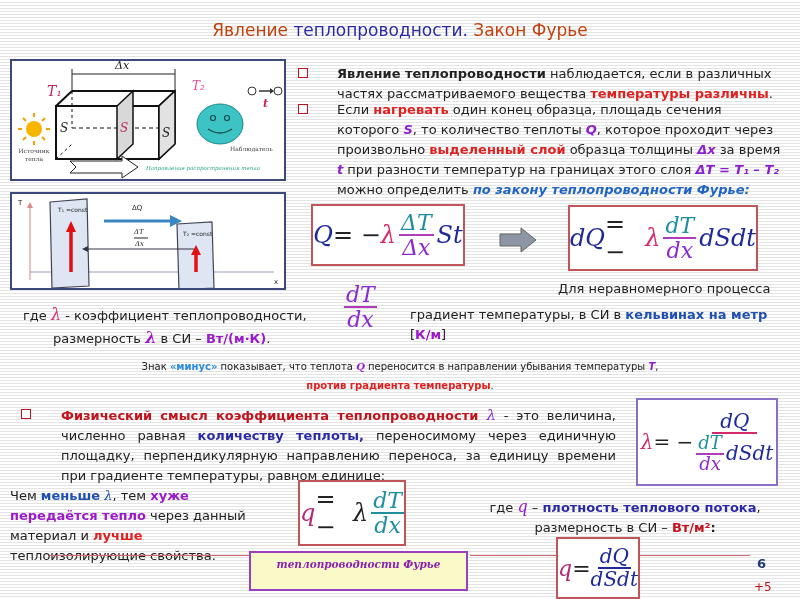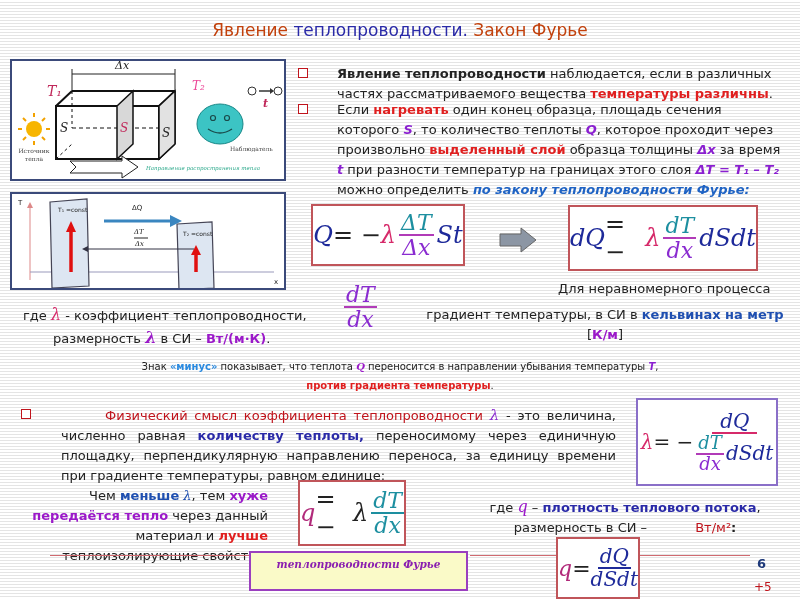--- a/index.html
+++ b/index.html
@@ -7,21 +7,21 @@
     width:800px; height:599px; position:relative; overflow:hidden;
     background: repeating-linear-gradient(to bottom, #ffffff 0px, #ffffff 2px, #e4e4e4 2px, #e4e4e4 3px);
     font-family: "DejaVu Sans", sans-serif;
     color:#222;
   }
   .abs { position:absolute; }
   .title { left:0; width:800px; top:20px; text-align:center; font-size:17px; }
   .t-red { color:#c2410c; }
   .t-blue { color:#2a2aa8; }
   .red { color:#e01f1f; font-weight:bold; }
-  .darkred { color:#c0141c; font-weight:normal;margin-left:44px; }
+  .darkred { color:#c0141c; font-weight:bold; }
   .blue { color:#1f4fb0; font-weight:bold; }
   .navy { color:#2a2aa8; font-weight:bold; }
   .purple { color:#9b19c9; font-weight:bold; }
   .violet { color:#8a1fd0; font-weight:bold; font-style:italic; }
   .it-blue { color:#1f63c4; font-weight:bold; font-style:italic; }
   .bullet { position:absolute; width:8px; height:8px; border:1.5px solid #c0141c; background:#fff; }
   .txt { font-size:13px; line-height:20px; }
   .math { font-family:"DejaVu Serif", serif; font-style:italic; }
   .box-red { border:2px solid #c0555a; background:#fff; }
   .box-violet { border:2px solid #8a6fc8; background:#fff; }
@@ -178,21 +178,21 @@
 <div class="abs txt" style="left:53px;top:328px;">
   <span>размерность </span><span class="math" style="color:#9b19c9;font-weight:bold;font-size:16px;">λ</span><span> в СИ – </span><span class="purple">Вт/(м·К)</span><span>.</span>
 </div>
 
 <div class="abs math" style="left:344px;top:283px;font-size:22px;">
   <span class="frac">
     <span class="num c-purple">dT</span>
     <span class="den c-purple">dx</span>
   </span>
 </div>
-<div class="abs txt" style="left:410px;top:305px;width:390px;text-align:center;">
+<div class="abs txt" style="left:410px;top:305px;width:390px;">
   <span>градиент температуры, в СИ в </span><span class="blue">кельвинах на метр</span><br>
   <span>[</span><span class="purple">К/м</span><span>]</span>
 </div>
 
 <div class="abs" style="left:0;top:357px;width:800px;text-align:center;font-size:10px;line-height:19px;">
   <span>Знак </span><span class="blue" style="color:#2a8ae0;">«минус»</span><span> показывает, что теплота </span><span class="math" style="color:#9b19c9;font-weight:bold;">Q</span><span> переносится в направлении убывания температуры </span><span class="violet">T</span><span>,</span><br>
   <span class="red">против градиента температуры</span><span>.</span>
 </div>
 
 <div class="bullet" style="left:21px;top:409px;"></div>
@@ -208,21 +208,21 @@
     <span class="den" style="display:flex;align-items:center;">
       <span class="frac" style="font-size:18px;">
         <span class="num c-teal">dT</span>
         <span class="den c-purple">dx</span>
       </span>
       <span class="c-navy" style="margin-left:2px;">dSdt</span>
     </span>
   </span>
 </div>
 
-<div class="abs txt" style="left:10px;top:486px;width:258px;text-align:right;">
+<div class="abs txt" style="left:10px;top:486px;width:258px;text-align:left;">
   <span>Чем </span><span class="blue">меньше</span><span class="math" style="color:#1f4fb0;"> λ</span><span>, тем </span><span class="purple">хуже</span><br>
   <span class="purple">передаётся тепло</span><span> через данный материал и </span><span class="red">лучше</span><br>
   <span> теплоизолирующие свойства.</span>
 </div>
 
 <div class="hr-line" style="left:50px;top:555px;width:200px;"></div>
 <div class="hr-line" style="left:470px;top:555px;width:280px;"></div>
 
 <div class="abs box-red math" style="left:298px;top:480px;width:104px;height:62px;display:flex;align-items:center;justify-content:center;font-size:24px;">
   <span class="c-pink" style="color:#b12a7a;">q</span>

